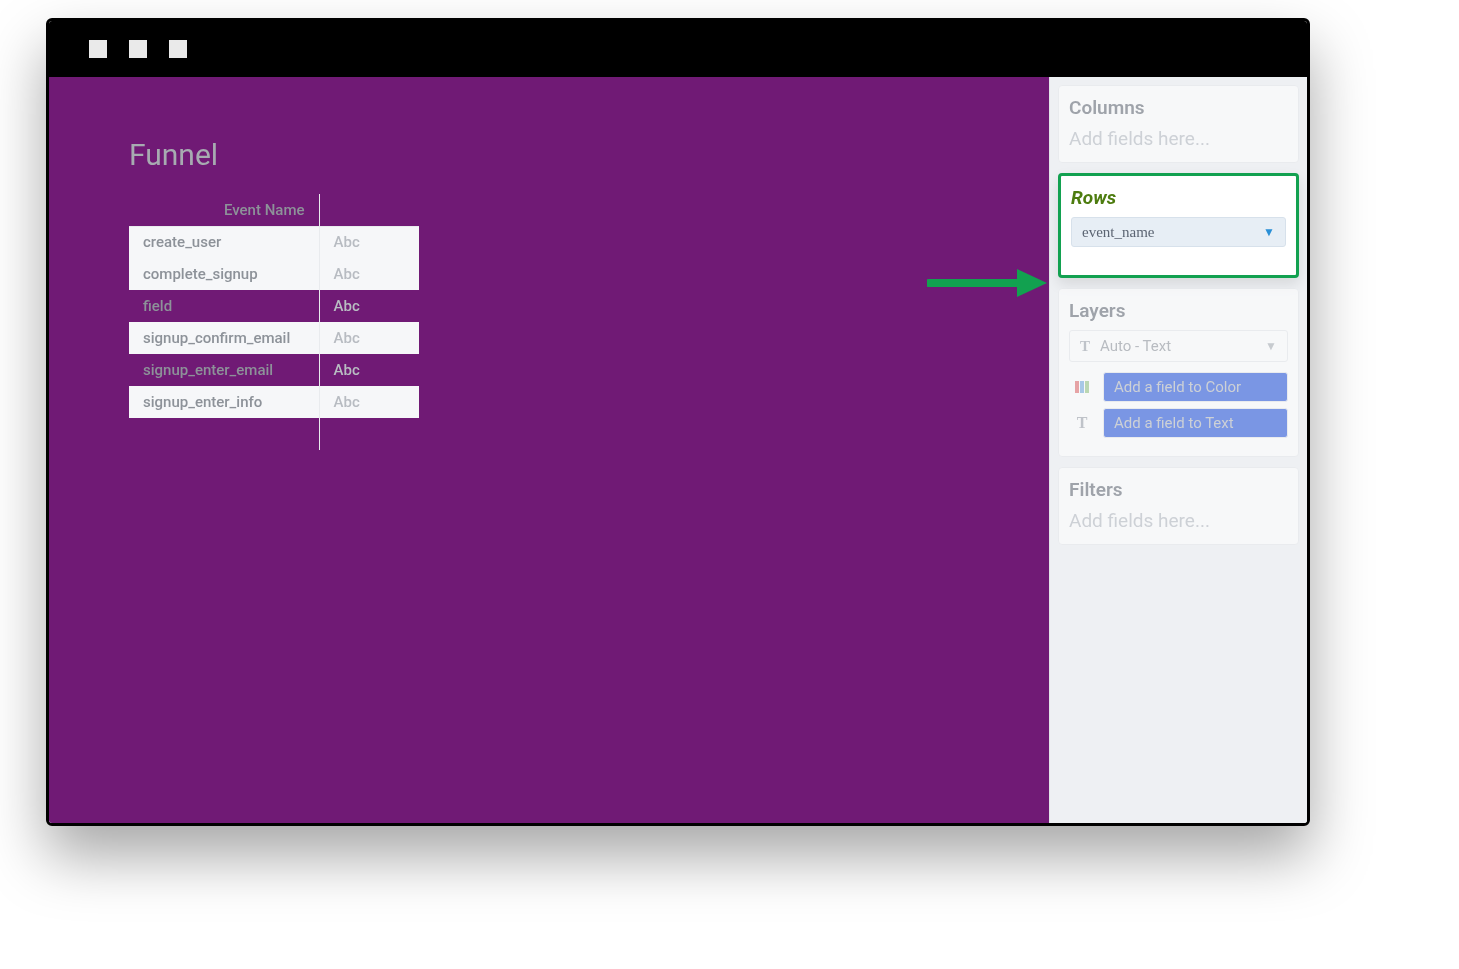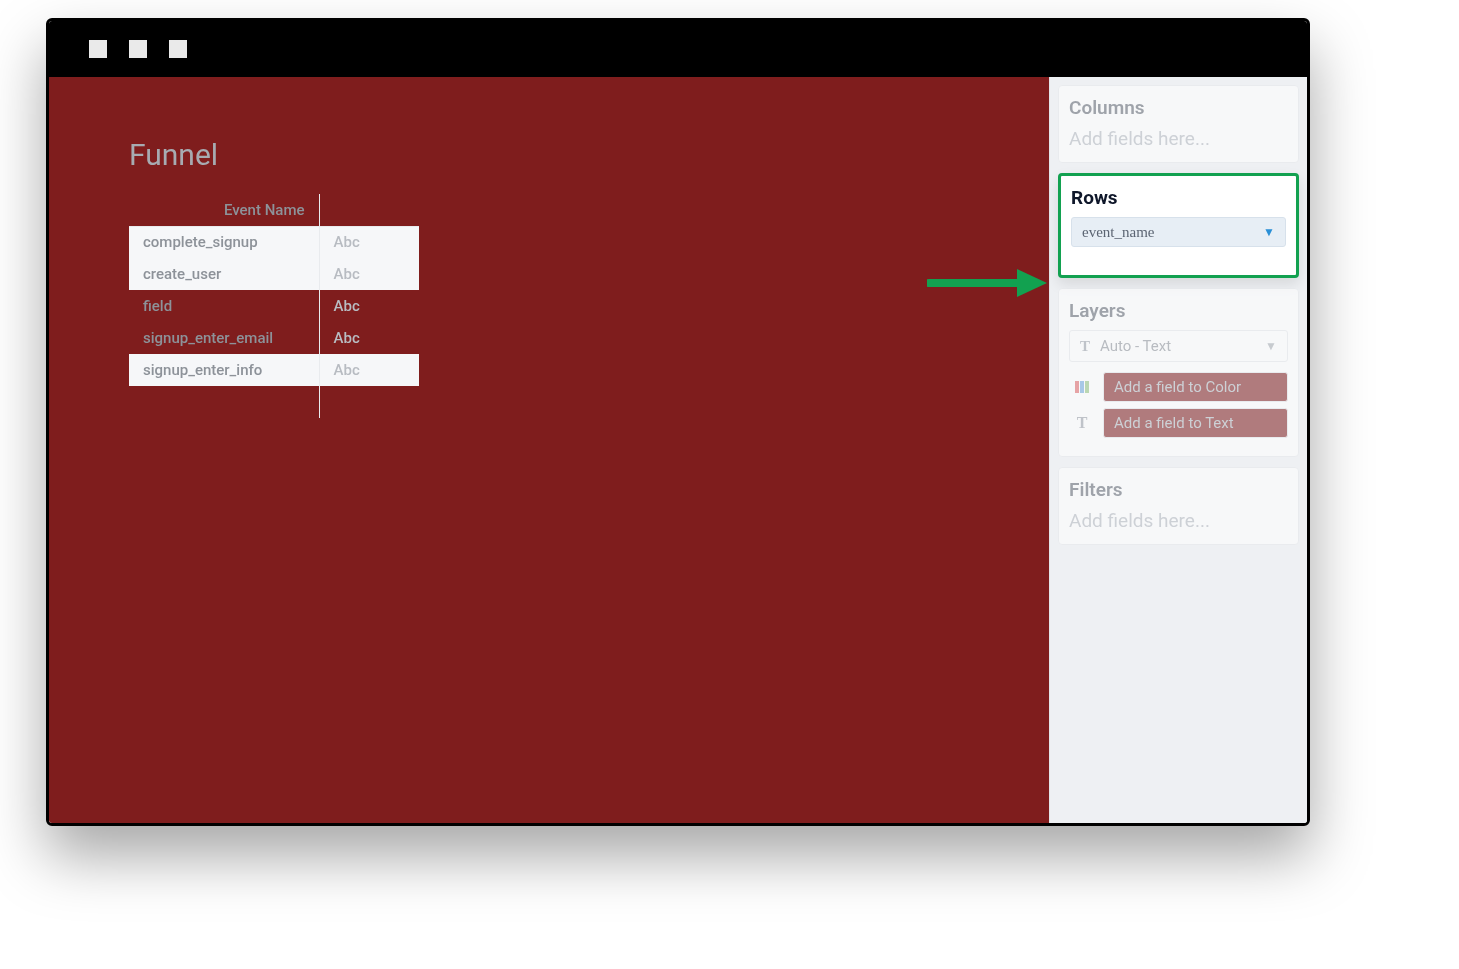--- a/index.html
+++ b/index.html
@@ -27,21 +27,21 @@
   }
   .titlebar .sq { width: 18px; height: 18px; background: #eaeaea; }
 
   .workspace {
     position: absolute;
     left: 0; top: 56px; right: 0; bottom: 0;
     display: flex;
   }
   .main {
     flex: 1 1 auto;
-    background: #7f1d1d;
+    background: #701a75;
     padding: 60px 40px 40px 80px;
     position: relative;
   }
   .sidebar {
     width: 258px;
     background: #eef0f3;
     border-left: 1px solid #e2e4e8;
     padding: 8px 8px 10px 8px;
     display: flex;
     flex-direction: column;
@@ -86,21 +86,21 @@
     font-weight: 600;
     color: #5f6670;
     margin-bottom: 8px;
   }
   .panel.rows-highlight {
     border: 3px solid #12a150;
     box-shadow: 0 6px 14px rgba(0,0,0,0.10);
     opacity: 1;
     padding-bottom: 28px;
   }
-  .panel.rows-highlight .panel-title { color: #0f172a; font-weight: 700; }
+  .panel.rows-highlight .panel-title { color: #4d7c0f; font-weight: 700; font-style: italic; }
   .placeholder {
     font-size: 19px;
     color: #b3b8bf;
   }
 
   .field-pill {
     display: flex; align-items: center; justify-content: space-between;
     height: 30px;
     background: #e7eef5;
     border: 1px solid #d7e1eb;
@@ -125,21 +125,21 @@
   }
   .layer-select .left { display:flex; align-items:center; gap:10px; }
   .layer-select .caret { color:#a8adb3; font-size:12px; }
 
   .layer-row { display:flex; align-items:center; gap:8px; margin-bottom:6px; }
   .layer-row .icon-slot {
     width:26px; height:28px; display:flex; align-items:center; justify-content:center;
     color:#9aa0a8;
   }
   .layer-row .field-input {
-    flex:1; height:30px; background:#7f1d1d; border:1px solid #e6e8eb; border-radius:3px;
+    flex:1; height:30px; background:#1d4ed8; border:1px solid #e6e8eb; border-radius:3px;
     display:flex; align-items:center; padding:0 10px;
     font-size:15px; color:#b3b8bf;
   }
 
   
   .arrow {
     position:absolute;
     left: 878px; top: 186px;
     width: 120px; height: 40px;
     pointer-events:none;
@@ -164,29 +164,33 @@
 
         <table class="data-table">
           <thead>
             <tr>
               <th class="col-name">Event Name</th>
               <th class="col-val"></th>
             </tr>
           </thead>
           <tbody>
             <tr class="alt">
+              <td class="col-name">create_user</td>
+              <td class="col-val">Abc</td>
+            </tr>
+            <tr class="alt">
               <td class="col-name">complete_signup</td>
               <td class="col-val">Abc</td>
             </tr>
-            <tr class="alt">
-              <td class="col-name">create_user</td>
-              <td class="col-val">Abc</td>
-            </tr>
             <tr>
               <td class="col-name">field</td>
+              <td class="col-val">Abc</td>
+            </tr>
+            <tr class="alt">
+              <td class="col-name">signup_confirm_email</td>
               <td class="col-val">Abc</td>
             </tr>
             <tr>
               <td class="col-name">signup_enter_email</td>
               <td class="col-val">Abc</td>
             </tr>
             <tr class="alt">
               <td class="col-name">signup_enter_info</td>
               <td class="col-val">Abc</td>
             </tr>

